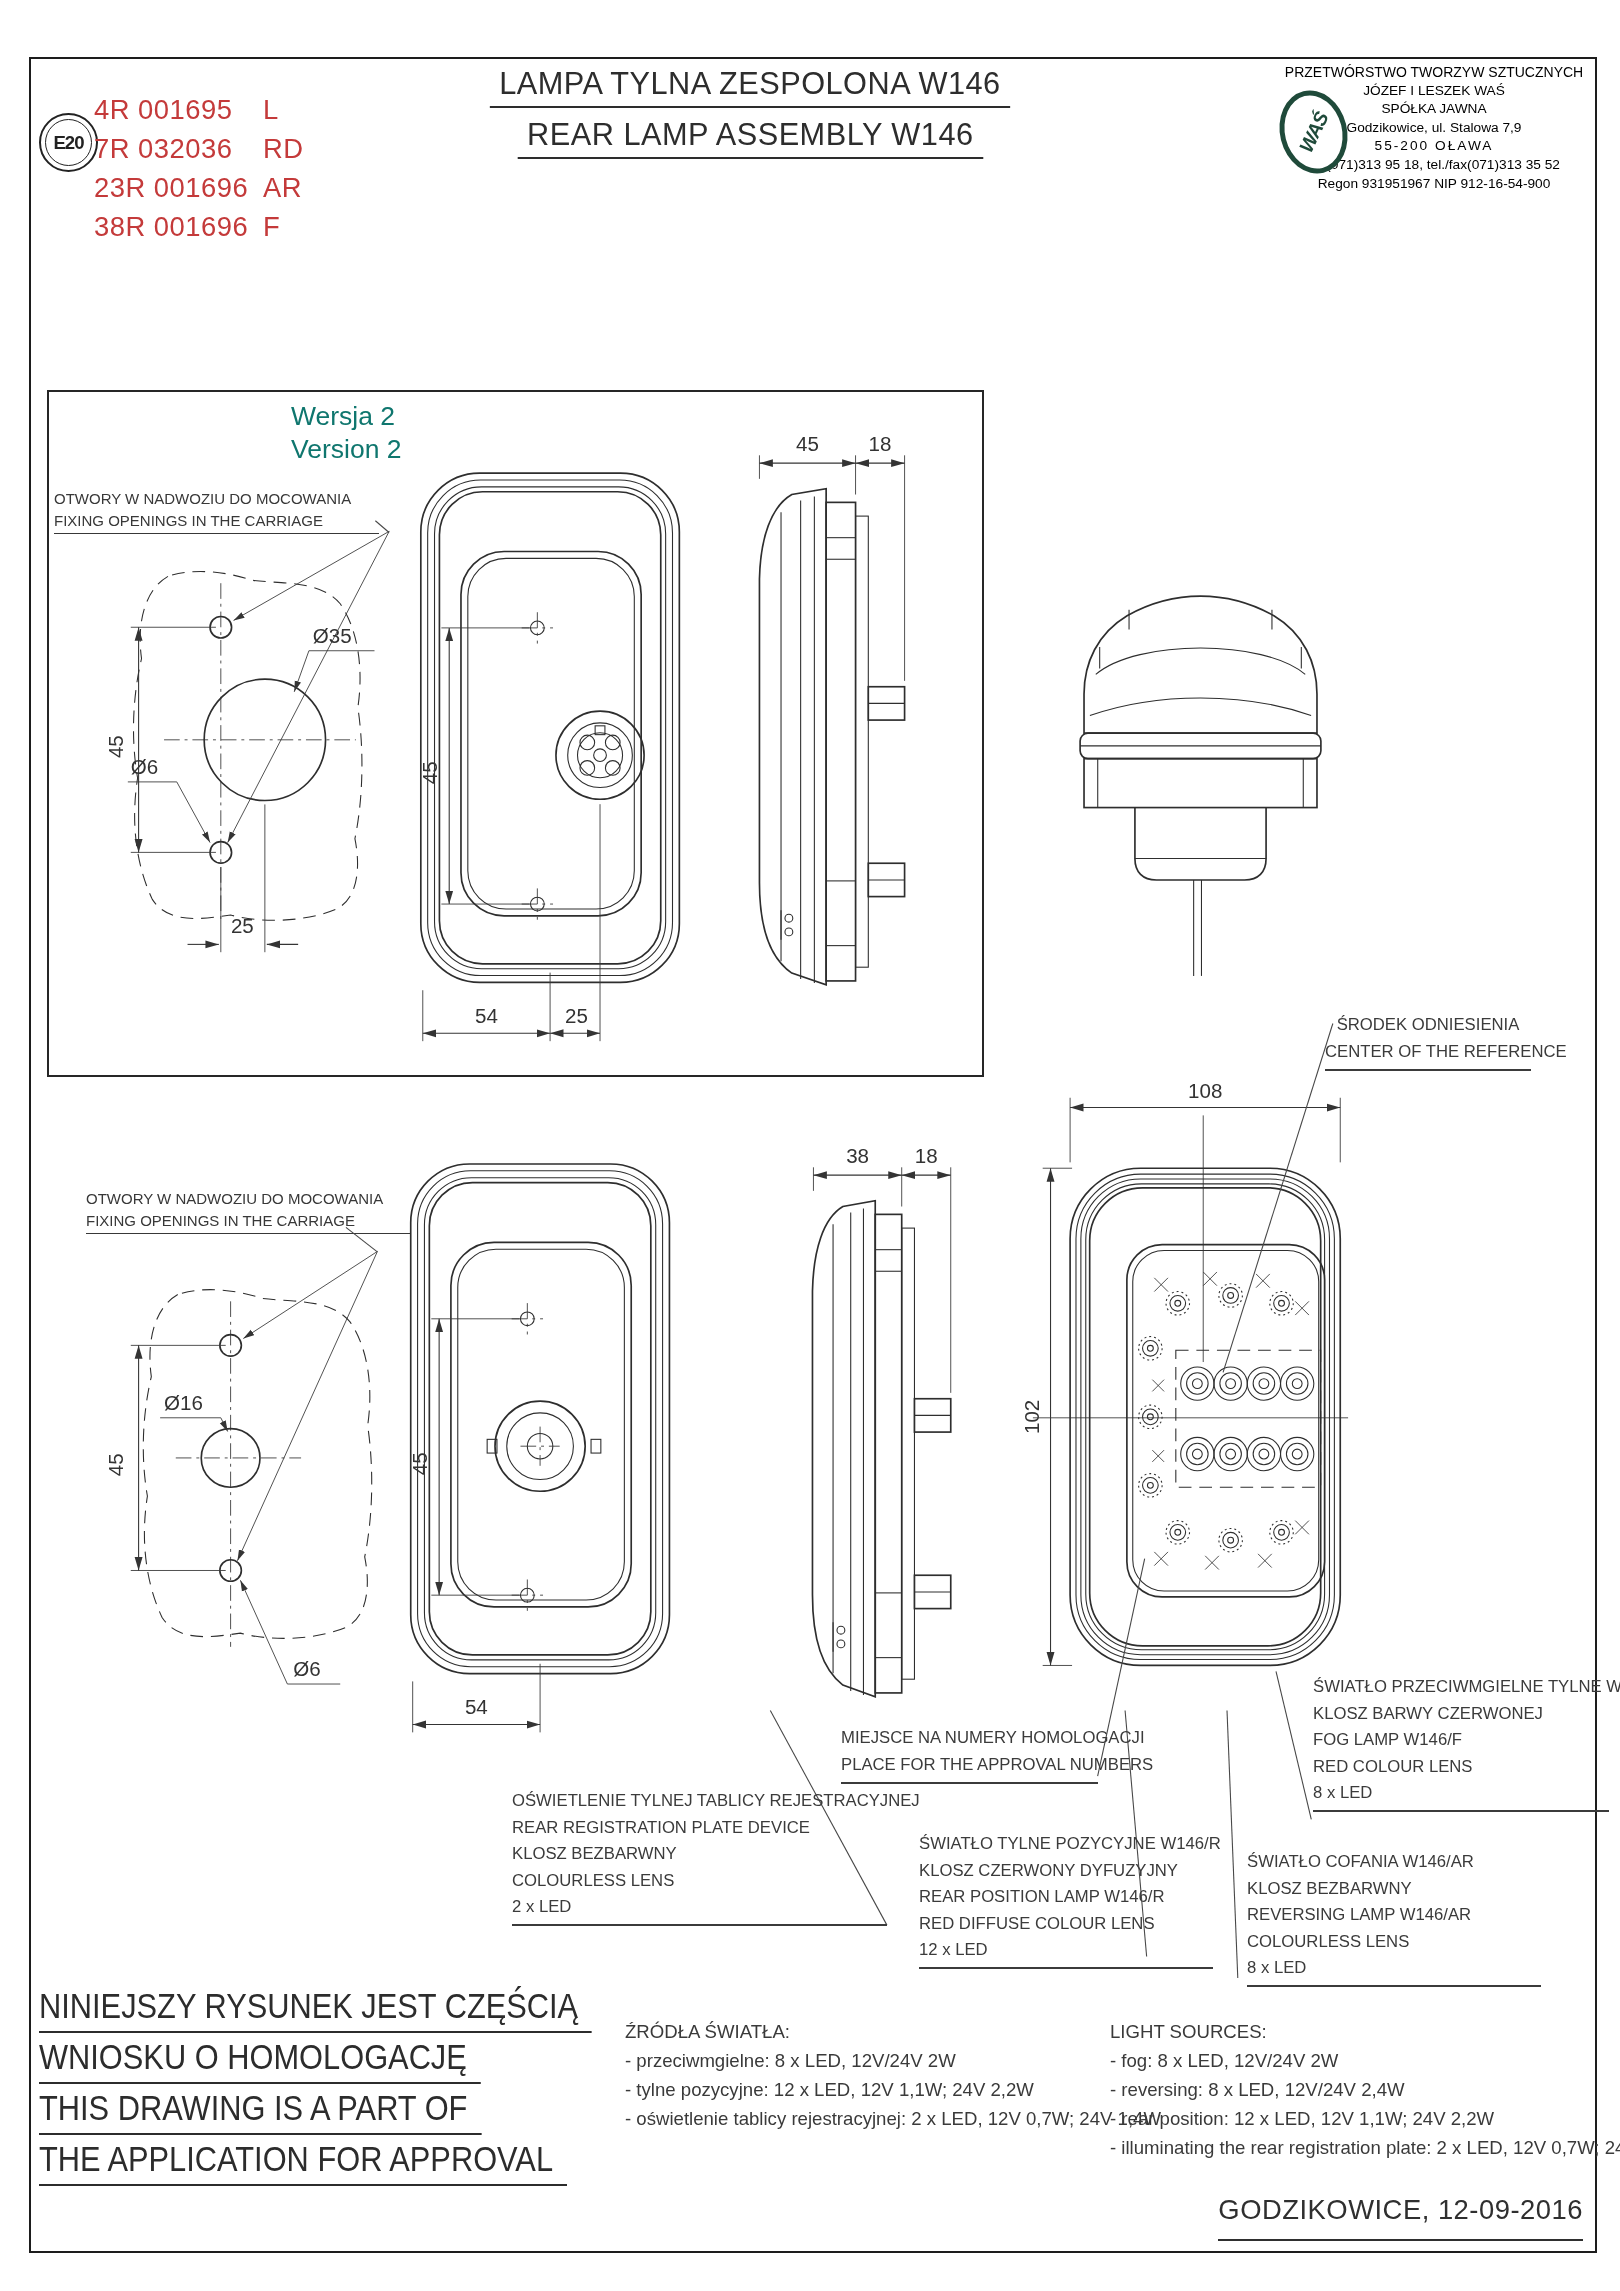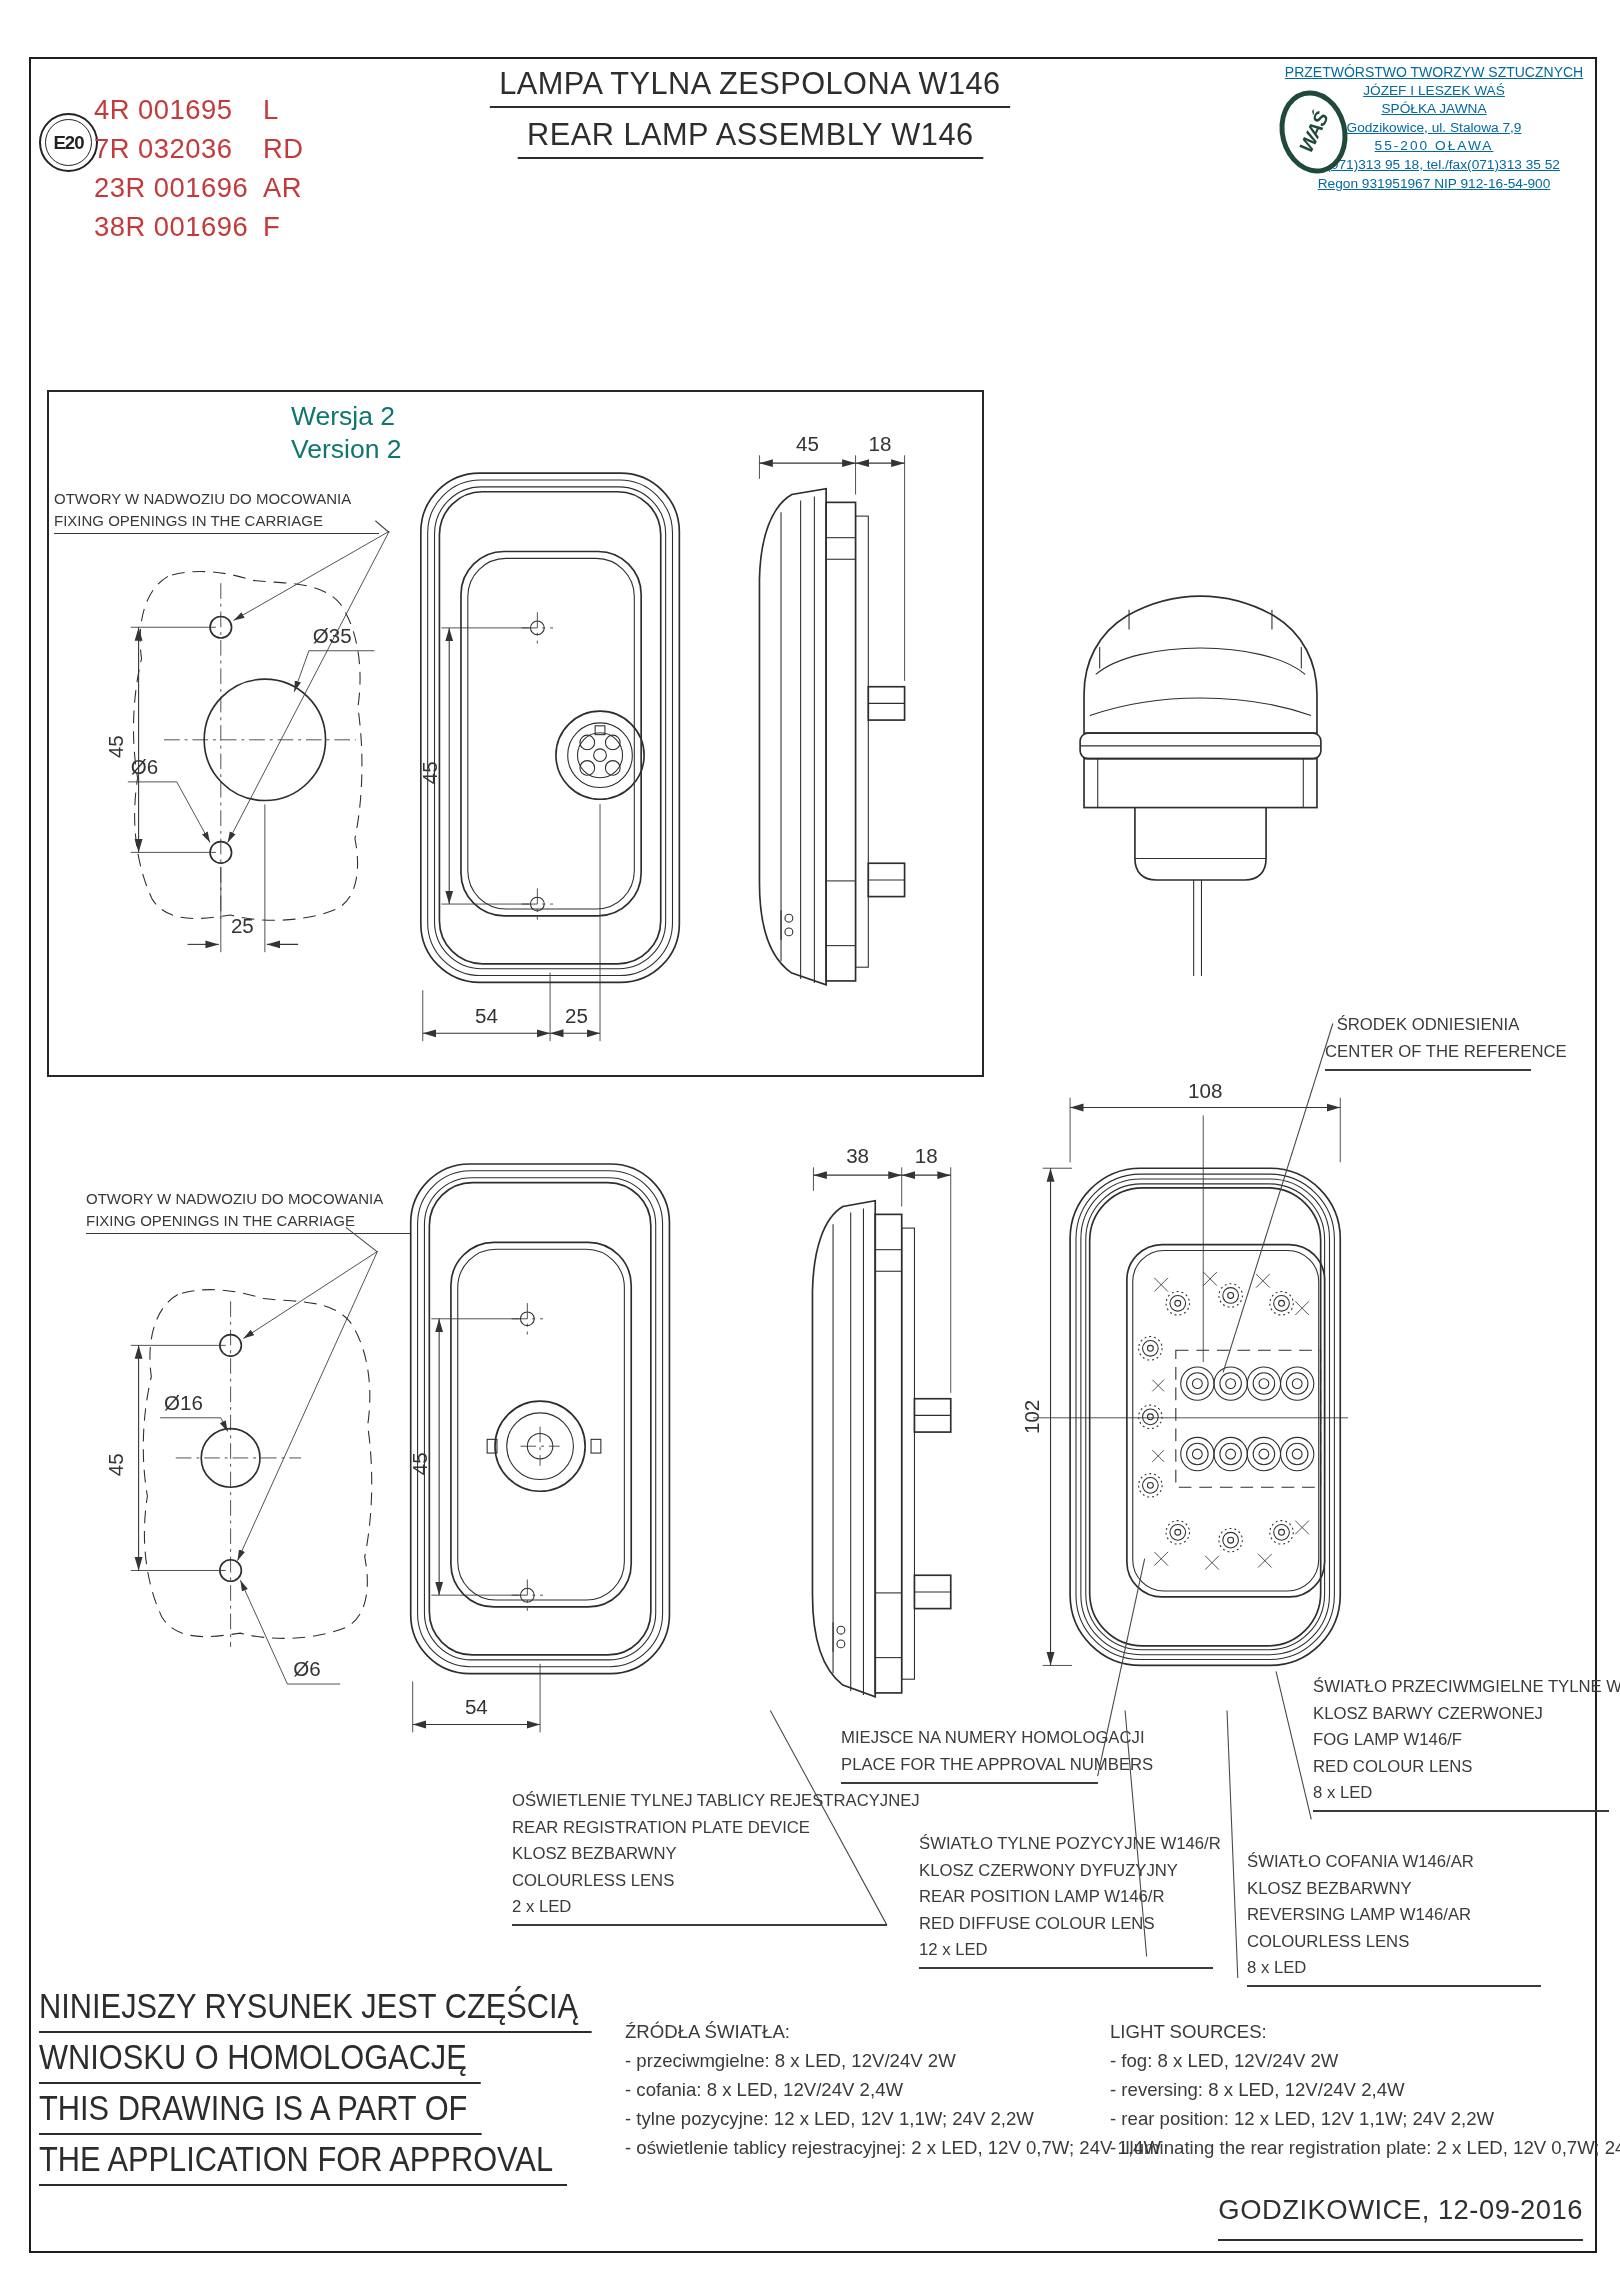--- a/index.html
+++ b/index.html
@@ -14,21 +14,21 @@
   .nosel{white-space:nowrap;}
 
   
   .emark{width:55px;height:55px;border:2.5px solid #222;border-radius:50%;display:flex;align-items:center;justify-content:center;}
   .emark-inner{width:45px;height:45px;border:1.5px solid #222;border-radius:50%;display:flex;align-items:center;justify-content:center;font-weight:700;font-size:18.6px;color:#222;letter-spacing:-1px;}
   .approvals{color:var(--accent-red);font-size:27.4px;line-height:39px;font-weight:500;letter-spacing:0.5px;}
   .approvals .row{display:flex;}
   .approvals .num{width:169px;}
   .titlebox{text-align:center;}
   .title-line{display:inline-block;font-size:32px;letter-spacing:0.5px;color:#2d2d2d;border-bottom:2.5px solid #2d2d2d;padding:0 9.8px 3.9px 9.8px;transform:scaleX(.96);transform-origin:center;}
-  .company{font-size:13.7px;line-height:18.6px;text-align:center;color:#0369a1;text-decoration:underline;}
+  .company{font-size:13.7px;line-height:18.6px;text-align:center;color:#000000;}
   .company .l0{font-size:14px;}
   .company .l4{letter-spacing:2px;}
   .waslogo{width:57px;height:74px;border:5.9px solid var(--logo-green);border-radius:50%;display:flex;align-items:center;justify-content:center;transform:rotate(-14deg);background:#fff;}
   .waslogo span{font-weight:700;font-style:italic;font-size:19.6px;color:var(--logo-green);transform:rotate(-50deg);letter-spacing:-1px;}
 
   
   .version{font-size:26.5px;color:#0f766e;line-height:33px;}
   .fixlabel{font-size:15px;line-height:21.6px;color:#383838;border-bottom:1.8px solid #383838;padding-bottom:2px;}
   .ann{font-size:16.7px;line-height:26.5px;color:#3b3b3b;}
   .ann-u{border-bottom:2px solid #3b3b3b;padding-bottom:3.9px;}
@@ -484,21 +484,20 @@
   <div>NINIEJSZY RYSUNEK JEST CZĘŚCIĄ</div>
   <div>WNIOSKU O  HOMOLOGACJĘ</div>
   <div>THIS DRAWING IS A PART OF</div>
   <div>THE APPLICATION FOR  APPROVAL</div>
 </div>
 
 
 <div class="abs sources nosel" style="left:625px;top:2017px;">
   <div>ŹRÓDŁA ŚWIATŁA:</div>
   <div>- przeciwmgielne: 8 x LED, 12V/24V 2W</div>
-  <div>- cofania: 8 x LED, 12V/24V 2,4W</div>
   <div>- tylne pozycyjne: 12 x LED, 12V 1,1W; 24V 2,2W</div>
   <div>- oświetlenie tablicy rejestracyjnej: 2 x LED, 12V 0,7W; 24V 1,4W</div>
 </div>
 
 
 <div class="abs sources nosel" style="left:1110px;top:2017px;">
   <div>LIGHT SOURCES:</div>
   <div>- fog: 8 x LED, 12V/24V 2W</div>
   <div>- reversing: 8 x LED, 12V/24V 2,4W</div>
   <div>- rear position: 12 x LED, 12V 1,1W; 24V 2,2W</div>

